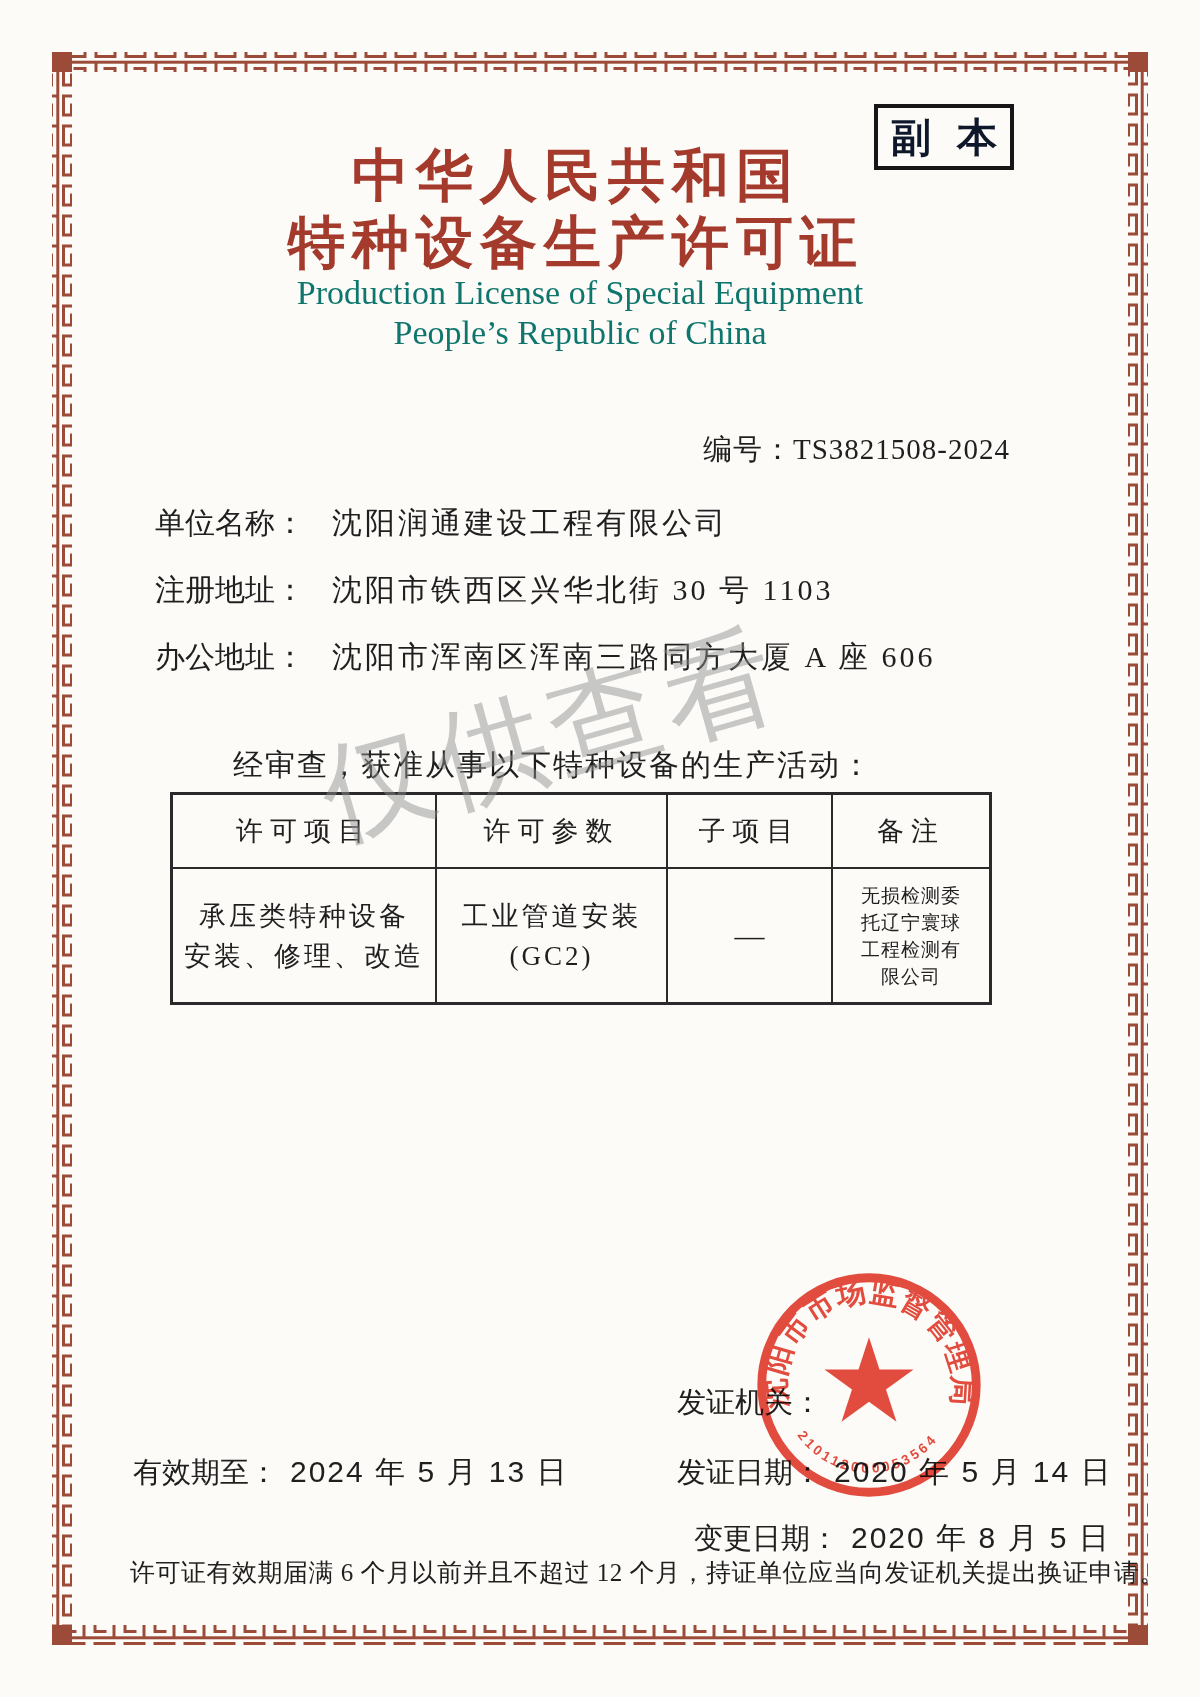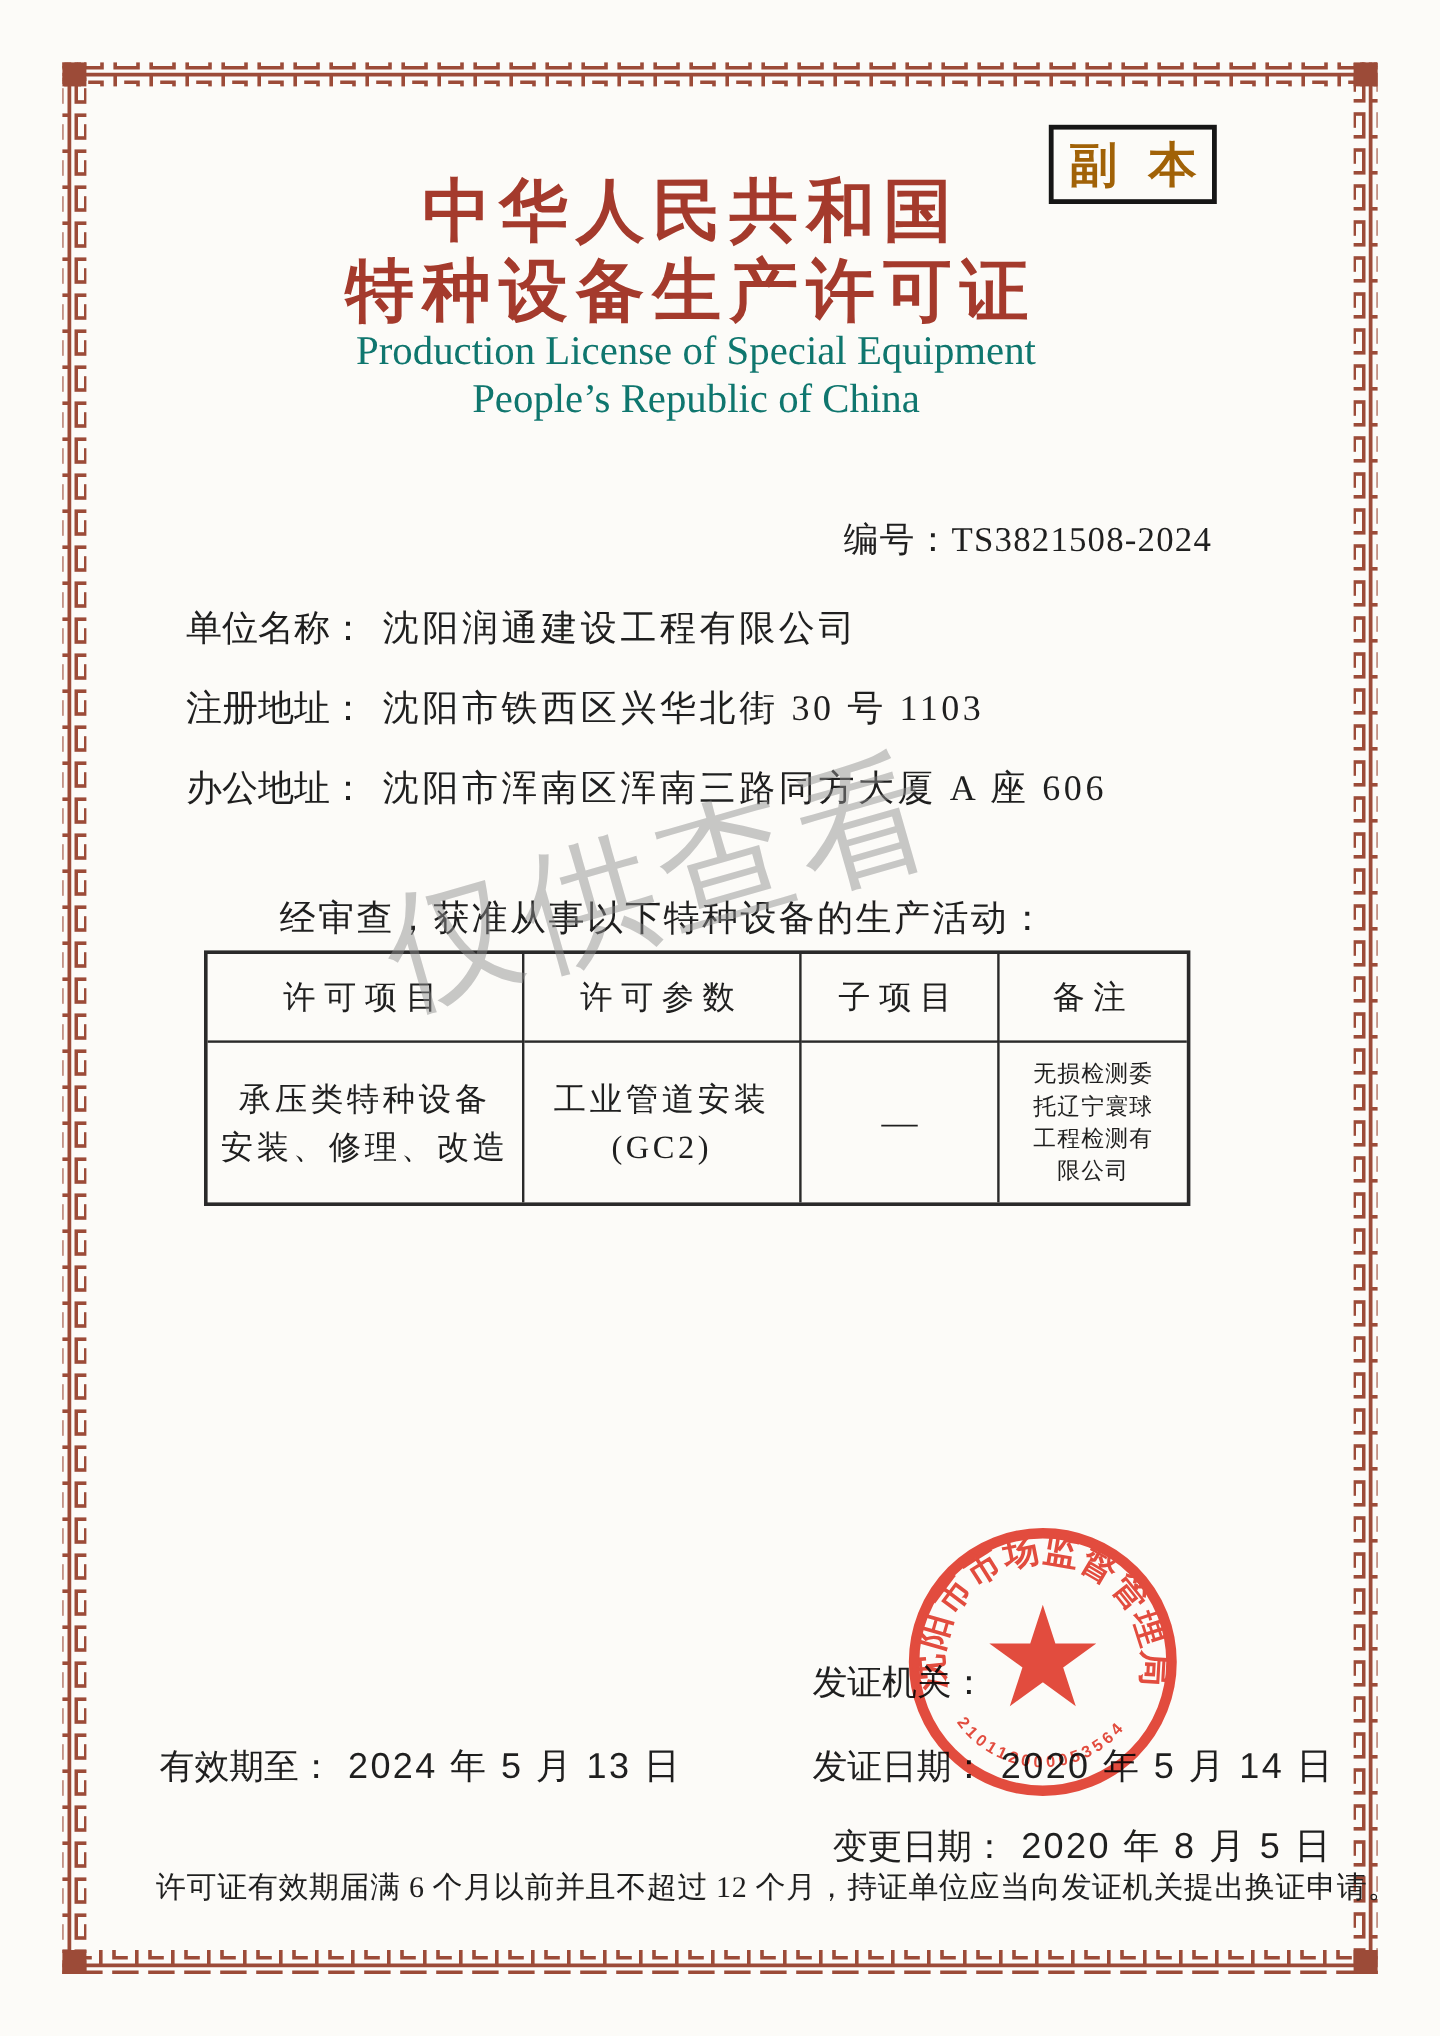--- a/index.html
+++ b/index.html
@@ -2,31 +2,31 @@
 <html><head>
 <meta charset="utf-8">
 <style>
   html,body{margin:0;padding:0;background:#e8e6e2;}
   .page{position:relative;width:1200px;height:1697px;margin:0 auto;background:#fcfbf8;
         font-family:"Liberation Serif","DejaVu Serif",serif;color:#1f1f1f;overflow:hidden;}
   .frame{position:absolute;left:0;top:0;z-index:1;}
   .copy-box{position:absolute;left:874px;top:104px;width:132px;height:58px;border:4px solid #161616;
             display:flex;align-items:center;justify-content:center;z-index:2;}
   .copy-box span{font-family:"Liberation Sans","DejaVu Sans",sans-serif;font-weight:700;font-size:40px;
-            letter-spacing:26px;margin-right:-26px;color:#a16207;}
+            letter-spacing:26px;margin-right:-26px;color:#0f172a;}
   .title-cn{position:absolute;left:16px;width:1120px;text-align:center;z-index:2;
             font-family:"Liberation Sans","DejaVu Sans",sans-serif;font-weight:700;
             font-size:57px;color:#a43a2c;letter-spacing:7px;}
   .t1{top:138px;} .t2{top:205px;}
   .sub-en{position:absolute;left:20px;width:1120px;text-align:center;font-size:34px;color:#0f766e;z-index:2;}
   .e1{top:274px;} .e2{top:314px;}
   .license-no{position:absolute;left:703px;top:430px;font-size:29px;letter-spacing:1px;z-index:2;}
   .field{position:absolute;left:155px;font-size:30px;z-index:2;white-space:nowrap;}
   .f0{top:503px;} .f1{top:570px;} .f2{top:637px;}
-  .fvalue{margin-left:14px;letter-spacing:3px;}
+  .fvalue{margin-left:27px;letter-spacing:3px;}
   .intro{position:absolute;left:233px;top:745px;font-size:30px;letter-spacing:2px;z-index:2;}
   .lic-table{position:absolute;left:170px;top:792px;width:816px;border:3px solid #2a2a2a;z-index:2;background:transparent;}
   .trow{display:grid;grid-template-columns:264px 231px 165px auto;}
   .thead .tcell{height:72px;border-bottom:2px solid #2a2a2a;font-size:27px;letter-spacing:7px;}
   .tbody .tcell{height:133px;}
   .tcell{border-right:2px solid #2a2a2a;display:flex;flex-direction:column;align-items:center;justify-content:center;}
   .tcell:last-child{border-right:none;}
   .cell-line{font-size:27px;line-height:40px;letter-spacing:3px;}
   .dash{font-size:30px;}
   .remark-line{font-size:19px;line-height:27px;letter-spacing:1px;}

